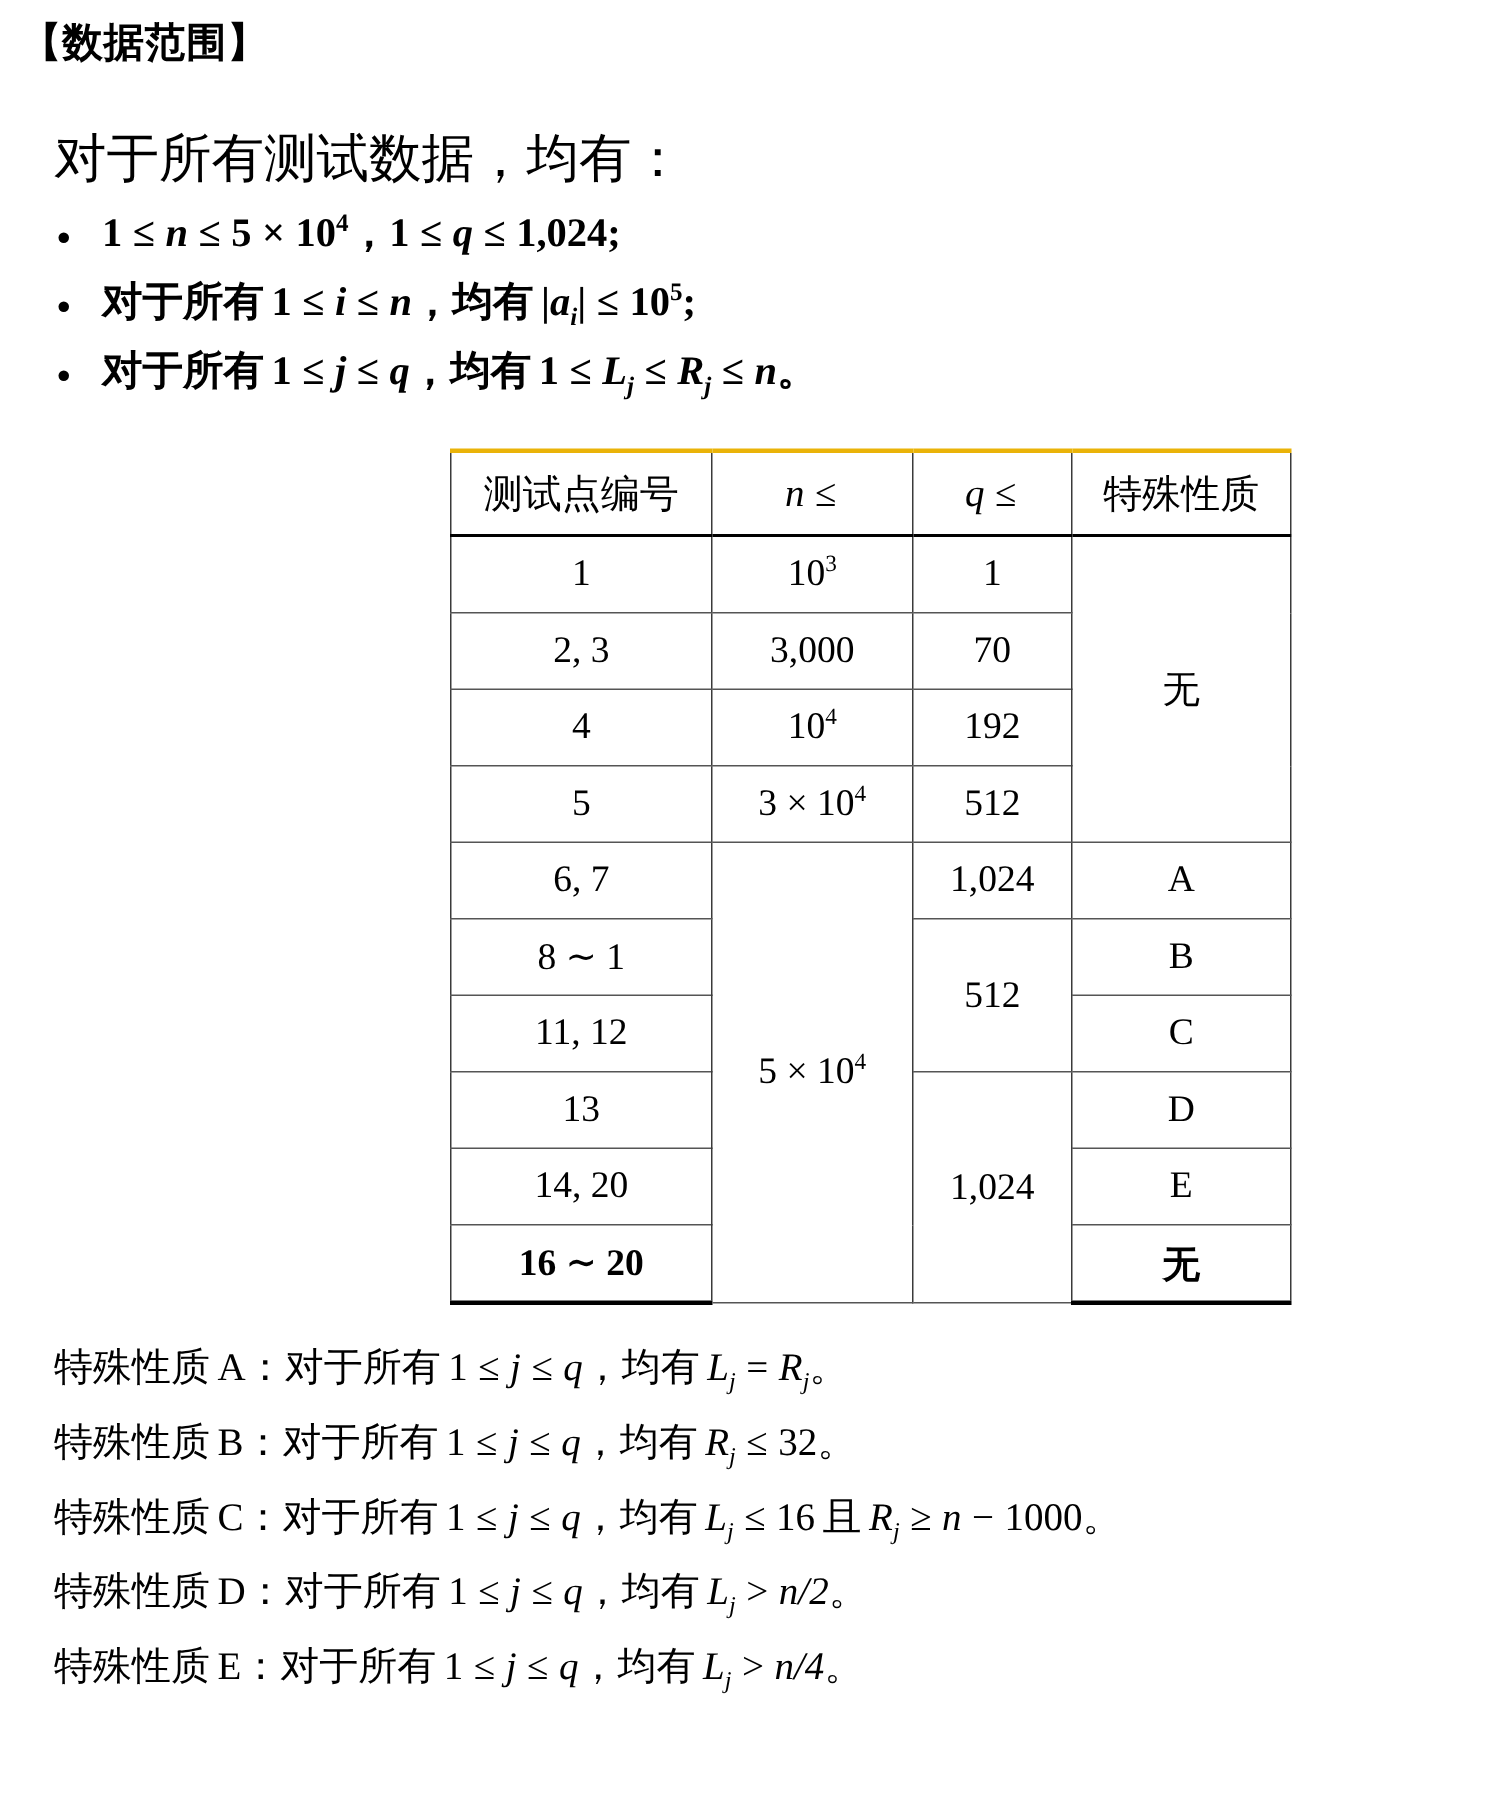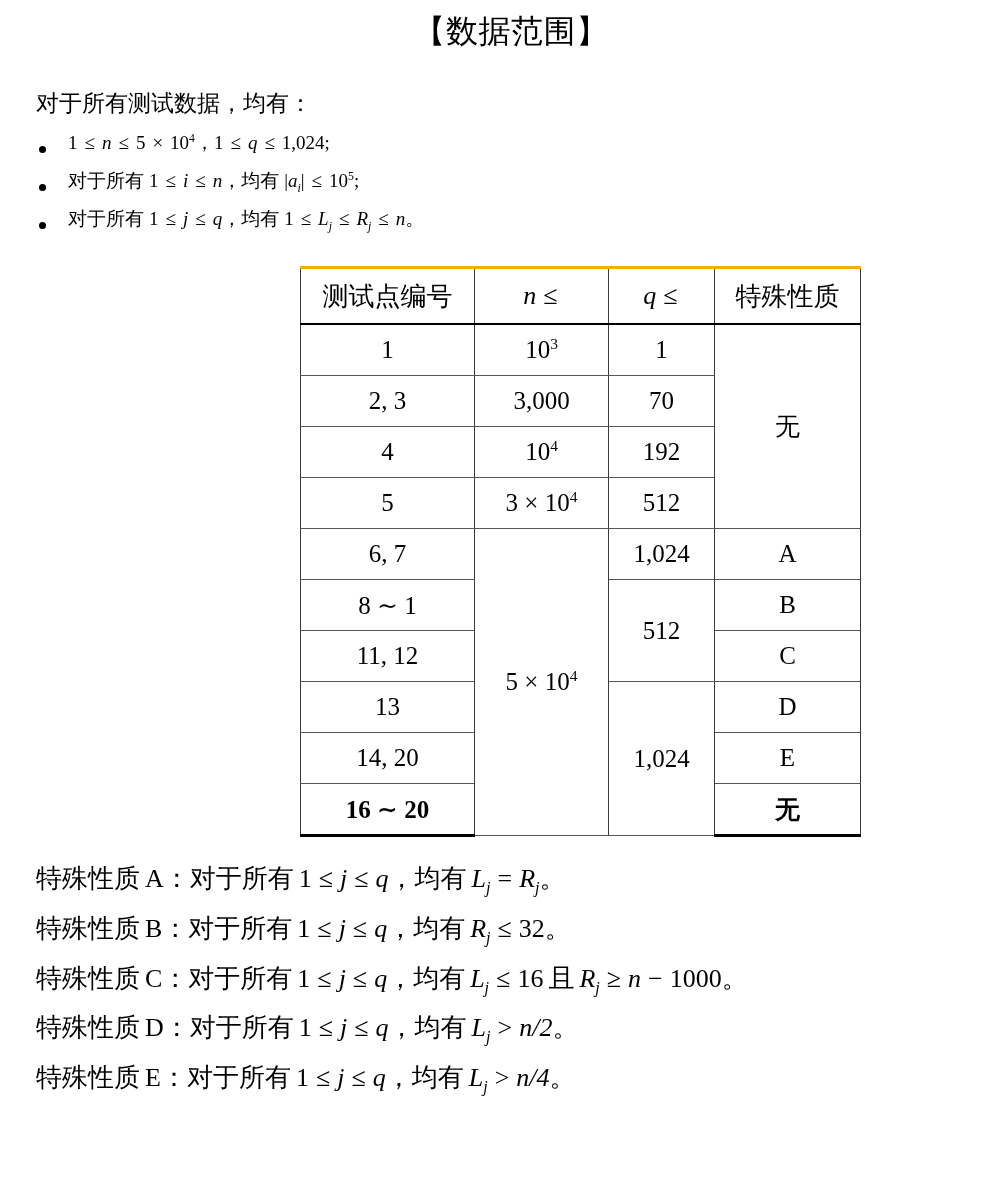--- a/index.html
+++ b/index.html
@@ -12,48 +12,48 @@
     height: 1196px;
     font-family: "Liberation Serif", "DejaVu Serif", serif;
     color: #000000;
     position: relative;
     overflow: hidden;
   }
 
   
   .doc-heading {
     font-family: "Liberation Sans", "DejaVu Sans", sans-serif;
-    font-weight: normal;
-    font-size: 32px;
+    font-weight: bold;
+    font-size: 27px;
     letter-spacing: 0.5px;
     margin: 12px 0 0 14px;
     line-height: 1.2;
-    text-align: center;
   }
 
   
   .intro {
-    font-size: 23px;
+    font-size: 35px;
     margin: 40px 0 0 36px;
     line-height: 1.25;
   }
 
   
   .bullets {
     margin: 14px 0 0 0;
     padding: 0;
     list-style: none;
   }
   .bullets li {
     position: relative;
-    font-size: 19px;
+    font-size: 27px;
     line-height: 1.0;
     padding: 0 0 0 68px;
     margin-bottom: 19px;
     white-space: nowrap;
+    font-weight: bold;
   }
   .bullets li::before {
     content: "";
     position: absolute;
     left: 39px;
     top: 13px;
     width: 7px;
     height: 7px;
     border-radius: 50%;
     background: #000;

